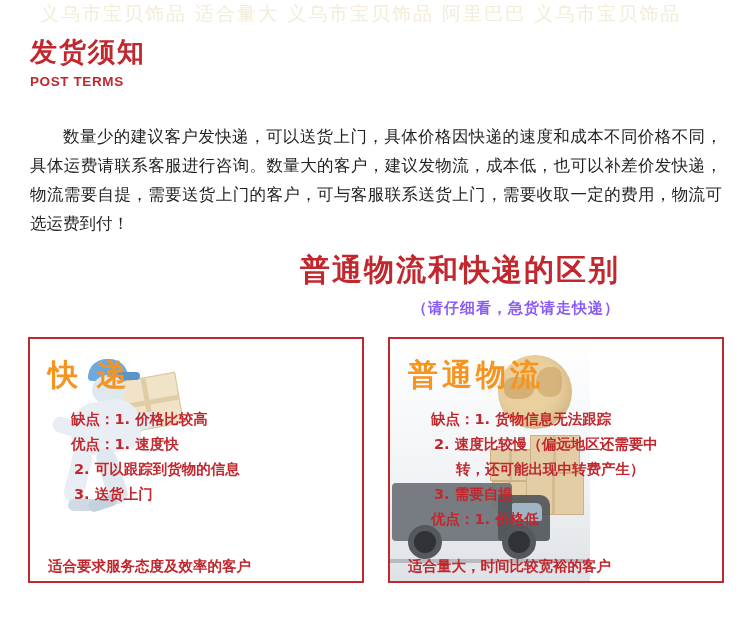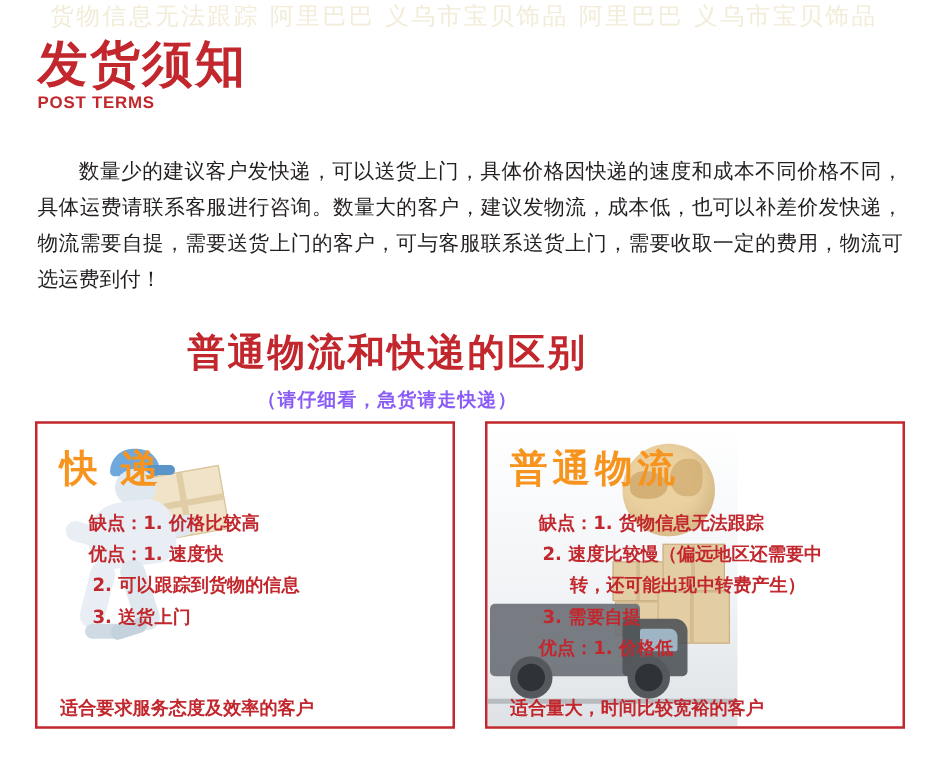--- a/index.html
+++ b/index.html
@@ -39,21 +39,21 @@
     box-sizing: border-box;
     user-select: none;
   }
 
   .header {
     position: absolute;
     top: 34px;
     left: 30px;
   }
   .header .cn-title {
-    font-size: 40px;
+    font-size: 27px;
     font-weight: bold;
     color: #c1272d;
     letter-spacing: 2px;
     line-height: 36px;
     font-family: "DejaVu Sans", sans-serif;
   }
   .header .en-title {
     margin-top: 4px;
     font-size: 13.5px;
     font-weight: bold;
@@ -76,22 +76,21 @@
   .body-text p {
     margin: 0;
     text-indent: 2em;
   }
 
   .section-title {
     position: absolute;
     top: 250px;
     left: 0;
     width: 620px;
-    text-align: center;
-    margin-top: 12px;
+    text-align: right;
   }
   .section-title .main {
     font-size: 30px;
     font-weight: bold;
     color: #c1272d;
     letter-spacing: 2px;
     font-family: "DejaVu Sans", sans-serif;
   }
   .section-title .sub {
     margin-top: 8px;
@@ -414,21 +413,21 @@
     position: absolute;
     inset: 0;
     background: linear-gradient(180deg, rgba(255,255,255,0) 0%, rgba(170,185,200,0.18) 60%, rgba(120,135,150,0.25) 100%);
   }
 </style>
 </head>
 <body>
 
 <div class="page">
 
-  <div class="watermark">货物信息无法跟踪  阿里巴巴  义乌市宝贝饰品  阿里巴巴  义乌市宝贝饰品</div>
+  <div class="watermark">义乌市宝贝饰品  适合量大  义乌市宝贝饰品  阿里巴巴  义乌市宝贝饰品</div>
 
   <div class="header">
     <div class="cn-title">发货须知</div>
     <div class="en-title">POST TERMS</div>
   </div>
 
   <div class="body-text">
     <p>数量少的建议客户发快递，可以送货上门，具体价格因快递的速度和成本不同价格不同，具体运费请联系客服进行咨询。数量大的客户，建议发物流，成本低，也可以补差价发快递，物流需要自提，需要送货上门的客户，可与客服联系送货上门，需要收取一定的费用，物流可选运费到付！</p>
   </div>
 

